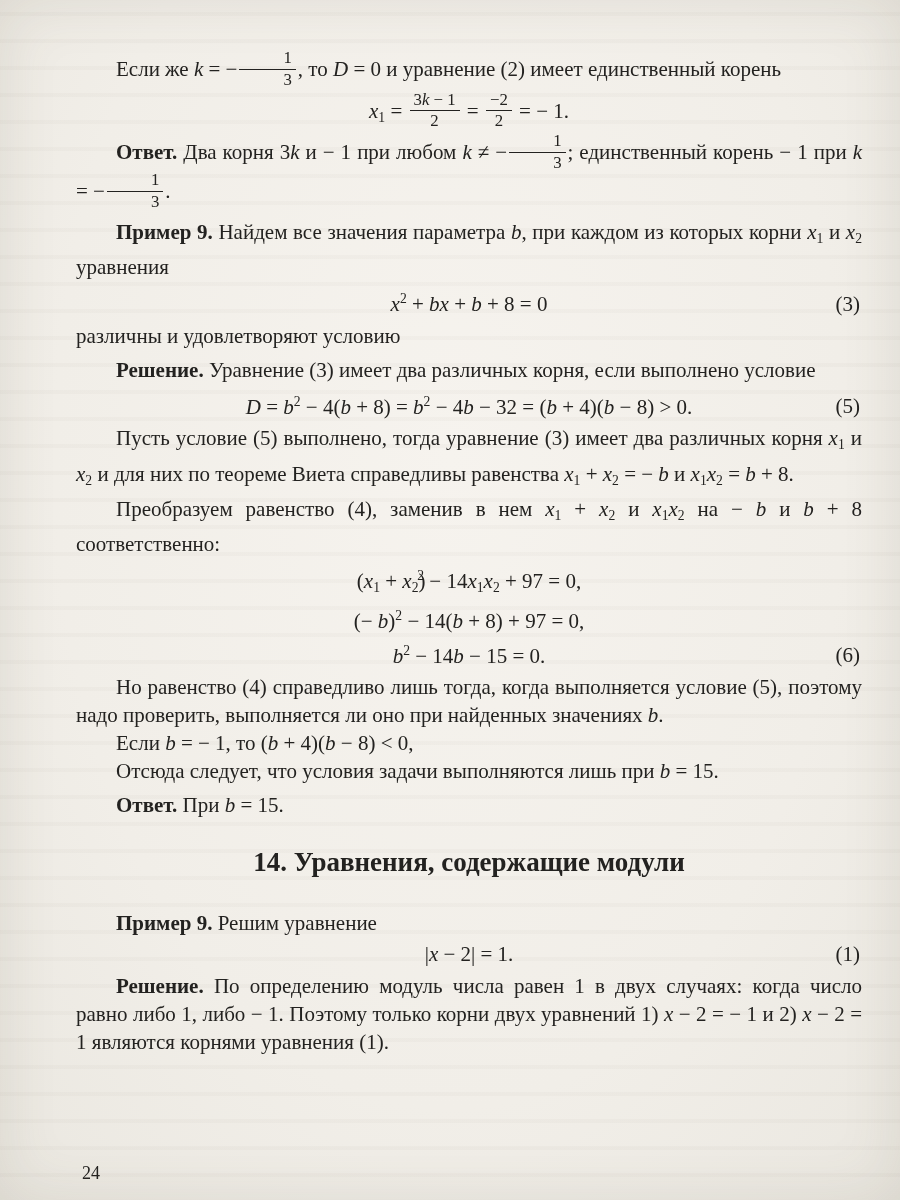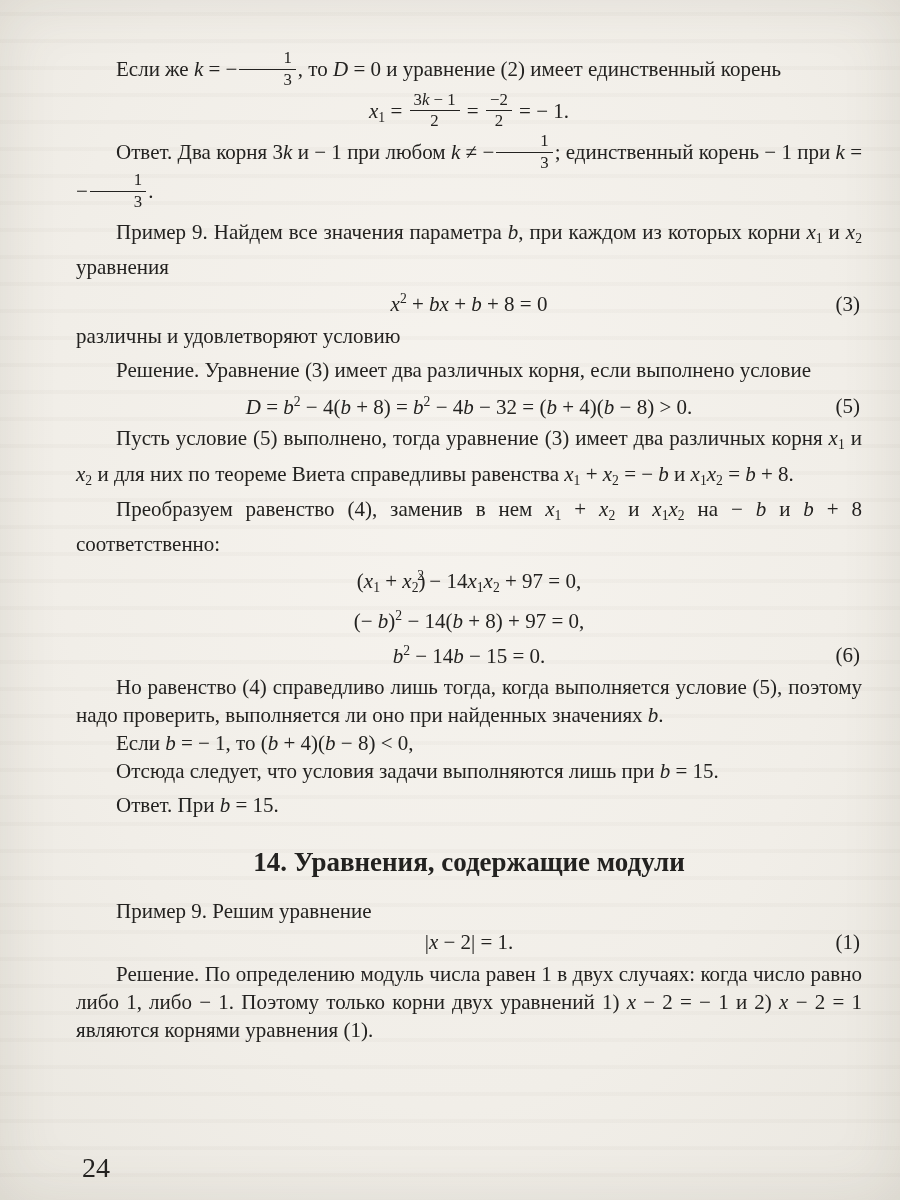--- a/index.html
+++ b/index.html
@@ -18,41 +18,41 @@
     background: repeating-linear-gradient(0deg, transparent 0 23px, rgba(120,108,92,0.035) 23px 27px);
   }
   .content {
     position: absolute; left: 76px; top: 52px; width: 786px;
     font-size: 21px; line-height: 28px;
     text-align: justify;
   }
   p.para { margin: 0; text-indent: 40px; }
   p.para.noindent { text-indent: 0; }
   p.para.spaced { margin-top: 6px; }
-  .lead { font-weight: normal; }
+  .lead { font-weight: bold; }
   .v { font-style: italic; }
   sub { font-size: 0.65em; vertical-align: -0.3em; }
   sup { font-size: 0.65em; vertical-align: 0.55em; }
   sub + sup { margin-left: -0.6em; }
   .formula { position: relative; text-align: center; margin: 3px 0; text-indent: 0; }
   .flines { display: inline-block; }
   .formula.left .flines { text-align: center; }
   .fline { display: block; line-height: 29px; }
   .eqnum { position: absolute; right: 2px; bottom: 1px; }
   .frac {
     display: inline-block; vertical-align: middle; text-align: center;
     font-size: 0.8em; line-height: 1; position: relative; top: -2px; margin: 0 2px;
   }
   .frac .num { display: block; padding: 0 4px 2px; border-bottom: 1.5px solid currentColor; }
   .frac .den { display: block; padding: 2px 4px 0; }
   .section-heading {
-    margin: 26px 0 18px; text-align: center;
+    margin: 26px 0 30px; text-align: center;
     font-size: 27px; line-height: 34px; font-weight: bold;
   }
-  .page-number { position: absolute; left: 82px; bottom: 16px; font-size: 28px; }
+  .page-number { position: absolute; left: 82px; bottom: 16px; font-size: 18px; }
 </style>
 </head>
 <body>
 
 <div class="page" style="color: rgb(35, 34, 32);">
   <div class="bleed"></div>
   <div class="content">
       <p class="para">Если же  <span class="v">k</span> = −<span class="frac"><span class="num">1</span><span class="den">3</span></span>,  то <span class="v">D</span> = 0 и уравнение (2) имеет единст­венный корень</p>
       <div class="formula"><span class="flines"><span class="fline"><span class="v">x</span><sub>1</sub> = <span class="frac"><span class="num">3<span class="v">k</span> − 1</span><span class="den">2</span></span> = <span class="frac"><span class="num">−2</span><span class="den">2</span></span> = − 1.</span></span></div>
       <p class="para"><b class="lead">Ответ.</b> Два корня 3<span class="v">k</span> и − 1 при любом <span class="v">k</span> ≠ −<span class="frac"><span class="num">1</span><span class="den">3</span></span>; единствен­ный корень − 1 при <span class="v">k</span> = −<span class="frac"><span class="num">1</span><span class="den">3</span></span>.</p>

